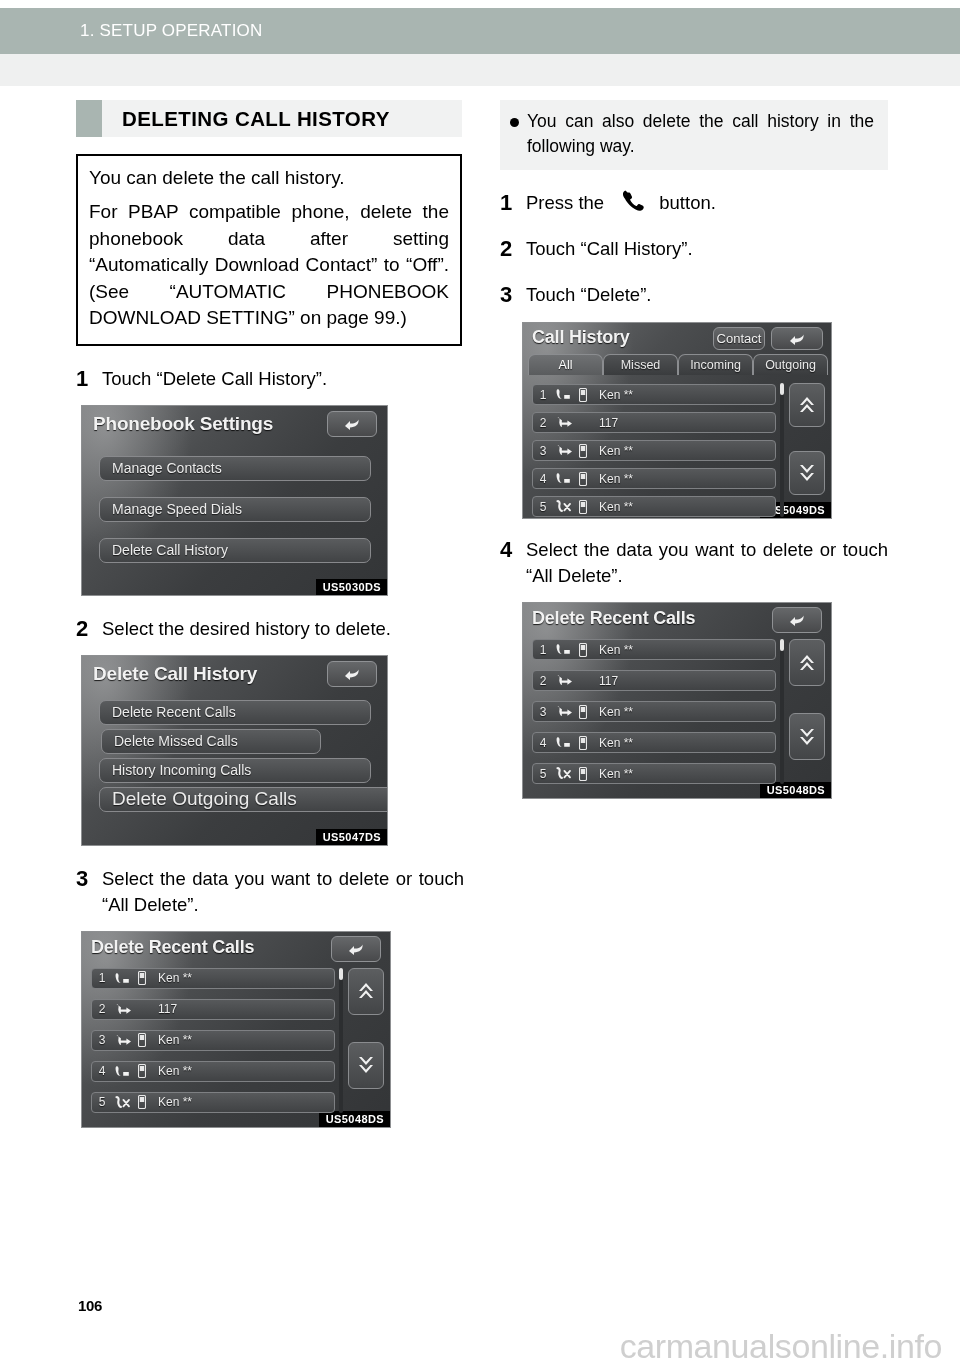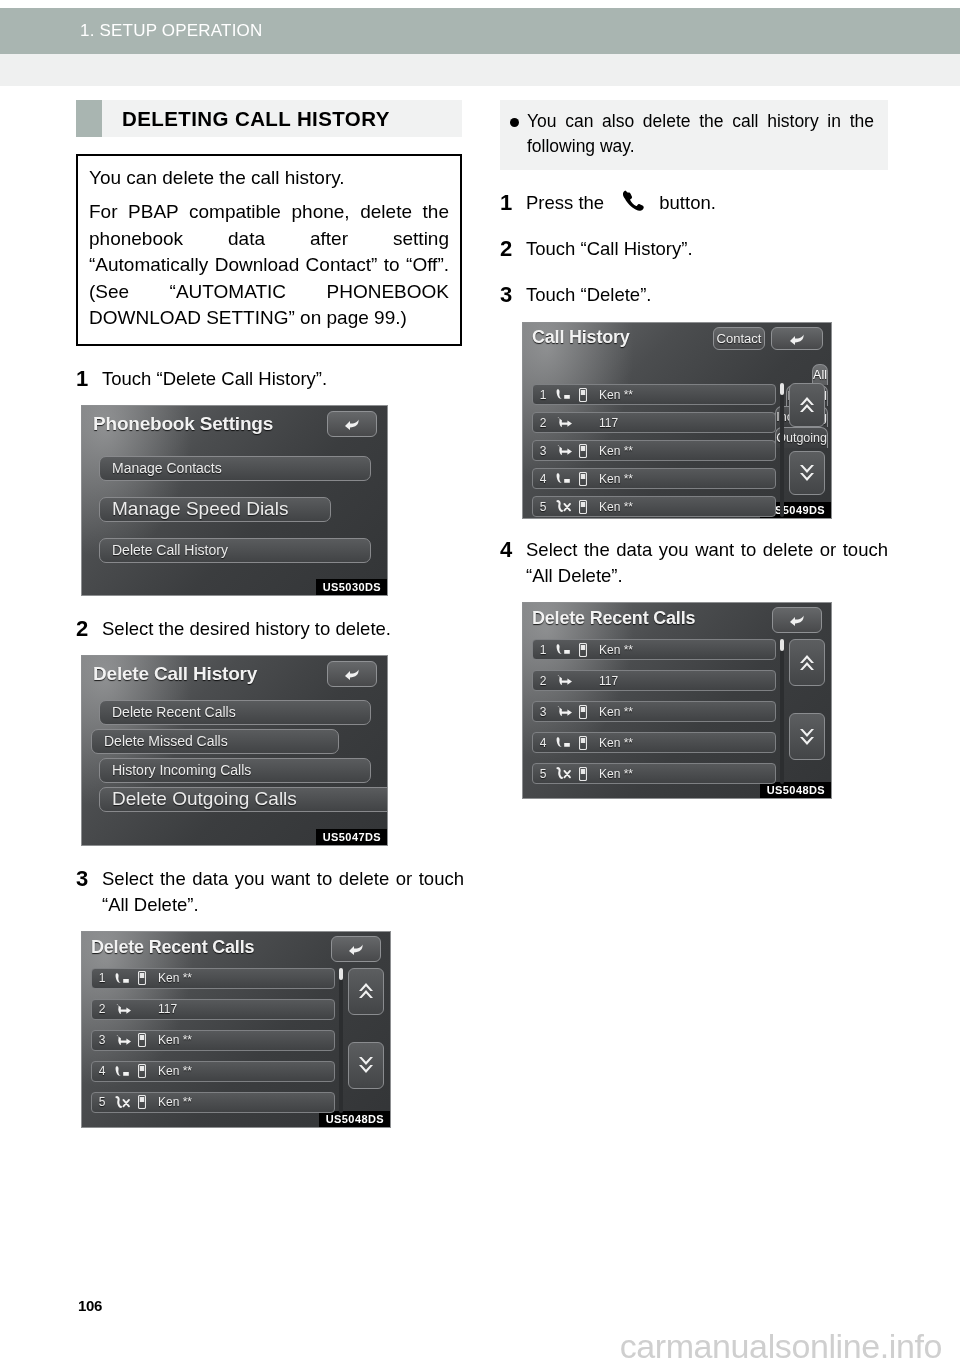--- a/index.html
+++ b/index.html
@@ -227,21 +227,21 @@
     <div class="shot-inner">
       <div class="shot-title" style="position:absolute;left:11px;top:7px;font-size:19px;">Phonebook Settings</div>
       <div class="btn-round" style="position:absolute;right:10px;top:5px;width:50px;height:26px;">
         <svg width="20" height="16" viewBox="0 0 20 16">
           <path d="M3 11 L8 6 L8 8.6 C12 8.6 15 8 16.5 4.5 C17.2 9.5 13.5 12.4 8 12.4 L8 15 Z" fill="#f0f0f0" transform="translate(0,-1)"></path>
         </svg>
       </div>
       <div class="menu-btn" style="position:absolute;left:17px;top:50px;width:272px;height:25px;font-size:14px;">
           <span>Manage Contacts</span>
         </div>
-      <div class="menu-btn" style="position:absolute;left:17px;top:91px;width:232px;height:25px;font-size:19px;">
+      <div class="menu-btn" style="position:absolute;left:17px;top:91px;width:272px;height:25px;font-size:14px;">
           <span>Manage Speed Dials</span>
         </div>
       <div class="menu-btn" style="position:absolute;left:17px;top:132px;width:272px;height:25px;font-size:14px;">
           <span>Delete Call History</span>
         </div>
     </div>
     <div class="shot-code" style="right:0;bottom:0;">US5030DS</div>
   </div>
 
   <div class="step">
@@ -253,21 +253,21 @@
     <div class="shot-inner">
       <div class="shot-title" style="position:absolute;left:11px;top:7px;font-size:19px;">Delete Call History</div>
       <div class="btn-round" style="position:absolute;right:10px;top:5px;width:50px;height:26px;">
         <svg width="20" height="16" viewBox="0 0 20 16">
           <path d="M3 11 L8 6 L8 8.6 C12 8.6 15 8 16.5 4.5 C17.2 9.5 13.5 12.4 8 12.4 L8 15 Z" fill="#f0f0f0" transform="translate(0,-1)"></path>
         </svg>
       </div>
       <div class="menu-btn" style="position:absolute;left:17px;top:44px;width:272px;height:25px;font-size:14px;">
           <span>Delete Recent Calls</span>
         </div>
-      <div class="menu-btn" style="position:absolute;left:9px;top:73px;width:248px;height:25px;font-size:14px;">
+      <div class="menu-btn" style="position:absolute;left:19px;top:73px;width:220px;height:25px;font-size:14px;">
           <span>Delete Missed Calls</span>
         </div>
       <div class="menu-btn" style="position:absolute;left:17px;top:102px;width:272px;height:25px;font-size:14px;">
           <span>History Incoming Calls</span>
         </div>
       <div class="menu-btn" style="position:absolute;left:17px;top:131px;width:304px;height:25px;font-size:19px;">
           <span>Delete Outgoing Calls</span>
         </div>
     </div>
     <div class="shot-code" style="right:0;bottom:0;">US5047DS</div>
@@ -415,21 +415,21 @@
   <div class="shot" style="width:310px;height:197px;margin-left:22px;margin-top:14px;">
     <div class="shot-inner">
       <div class="shot-title" style="position:absolute;left:9px;top:4px;font-size:18px;">Call History</div>
       <div class="btn-round" style="position:absolute;right:66px;top:4px;width:52px;height:23px;font-size:13px;">Contact</div>
       <div class="btn-round" style="position:absolute;right:8px;top:4px;width:52px;height:23px;">
         <svg width="20" height="16" viewBox="0 0 20 16">
           <path d="M3 11 L8 6 L8 8.6 C12 8.6 15 8 16.5 4.5 C17.2 9.5 13.5 12.4 8 12.4 L8 15 Z" fill="#f0f0f0" transform="translate(0,-1)"></path>
         </svg>
       </div>
 
-      <div class="tabbar" style="position:absolute;left:5px;top:41px;width:300px;height:21px;flex-direction:column;">
+      <div class="tabbar" style="position:absolute;left:5px;top:31px;width:300px;height:21px;">
         <div class="tab active" style="font-size:12.5px;line-height:20px;">All</div>
         <div class="tab" style="font-size:12.5px;line-height:20px;">Missed</div>
         <div class="tab" style="font-size:12.5px;line-height:20px;">Incoming</div>
         <div class="tab" style="font-size:12.5px;line-height:20px;">Outgoing</div>
       </div>
 
       <div class="row-item" style="position:absolute;left:9px;top:61px;width:244px;height:21px;font-size:12px;">
         <span class="row-idx">1</span>
         <span class="row-dir">
           <svg width="17" height="13" viewBox="0 0 17 13">

